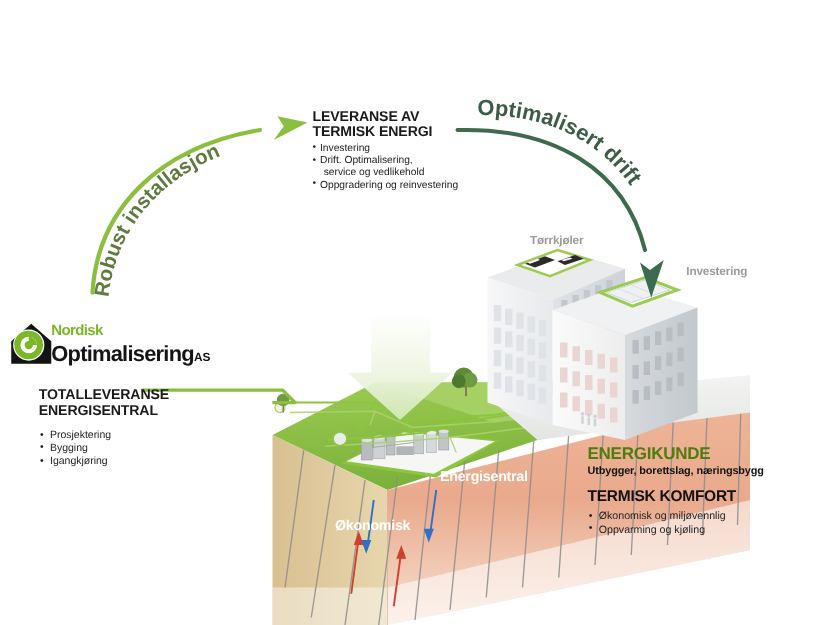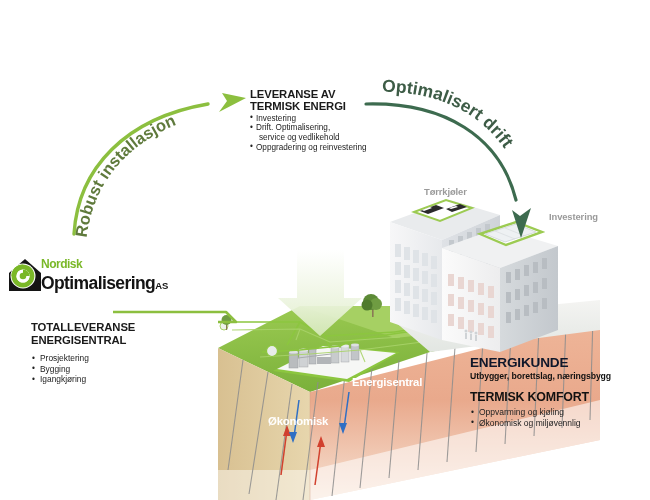--- a/index.html
+++ b/index.html
@@ -26,32 +26,32 @@
   #deliv ul{margin:1px 0 0 0;padding:0;list-style:none;}
   #deliv li{
     font-size:8.2px;line-height:9.6px;color:#222;
     padding-left:6px;position:relative;
   }
   #deliv li::before{content:"\2022";position:absolute;left:0;top:-0.5px;font-size:8.2px;}
   #deliv li.cont{padding-left:9px;}
   #deliv li.cont::before{content:"";}
 
   
-  #total{left:31px;top:321px;width:190px;}
+  #total{left:31px;top:310px;width:190px;}
   #total .hdr{font-size:11.3px;line-height:12.6px;}
   #total ul{margin:7px 0 0 0;padding:0;list-style:none;}
   #total li{
     font-size:8.4px;line-height:10.6px;color:#222;
     padding-left:9px;position:relative;
   }
   #total li::before{content:"\2022";position:absolute;left:1px;top:-0.5px;}
 
   
   #cust{left:470px;top:355px;width:178px;}
-  #cust .h1{font-size:13.6px;font-weight:bold;color:#0f172a;line-height:15px;letter-spacing:-0.2px;}
+  #cust .h1{font-size:13.6px;font-weight:bold;color:#4d7c0f;line-height:15px;letter-spacing:-0.2px;}
   #cust .sub{font-size:8.7px;font-weight:bold;color:#111;line-height:11px;margin-top:1px;letter-spacing:-0.1px;}
   #cust .h2{font-size:12.4px;font-weight:bold;color:#111;line-height:14px;margin-top:8px;letter-spacing:-0.2px;}
   #cust ul{margin:3px 0 0 0;padding:0;list-style:none;}
   #cust li{
     font-size:8.5px;line-height:10.8px;color:#222;
     padding-left:9px;position:relative;
   }
   #cust li::before{content:"\2022";position:absolute;left:1px;top:-0.5px;}
 
   
@@ -404,22 +404,22 @@
       <li>Bygging</li>
       <li>Igangkjøring</li>
     </ul>
   </div>
 
   <div class="txt" id="cust">
     <div class="h1">ENERGIKUNDE</div>
     <div class="sub">Utbygger, borettslag, næringsbygg</div>
     <div class="h2">TERMISK KOMFORT</div>
     <ul>
+      <li>Økonomisk og miljøvennlig</li>
       <li>Oppvarming og kjøling</li>
-      <li>Økonomisk og miljøvennlig</li>
     </ul>
   </div>
 
   <div class="scenelbl graylbl" id="lbl-torr">Tørrkjøler</div>
   <div class="scenelbl graylbl" id="lbl-sol">Investering</div>
   <div class="scenelbl whitelbl" id="lbl-energis">Energisentral</div>
   <div class="scenelbl whitelbl" id="lbl-bronn">Økonomisk</div>
 
 </div>
 

